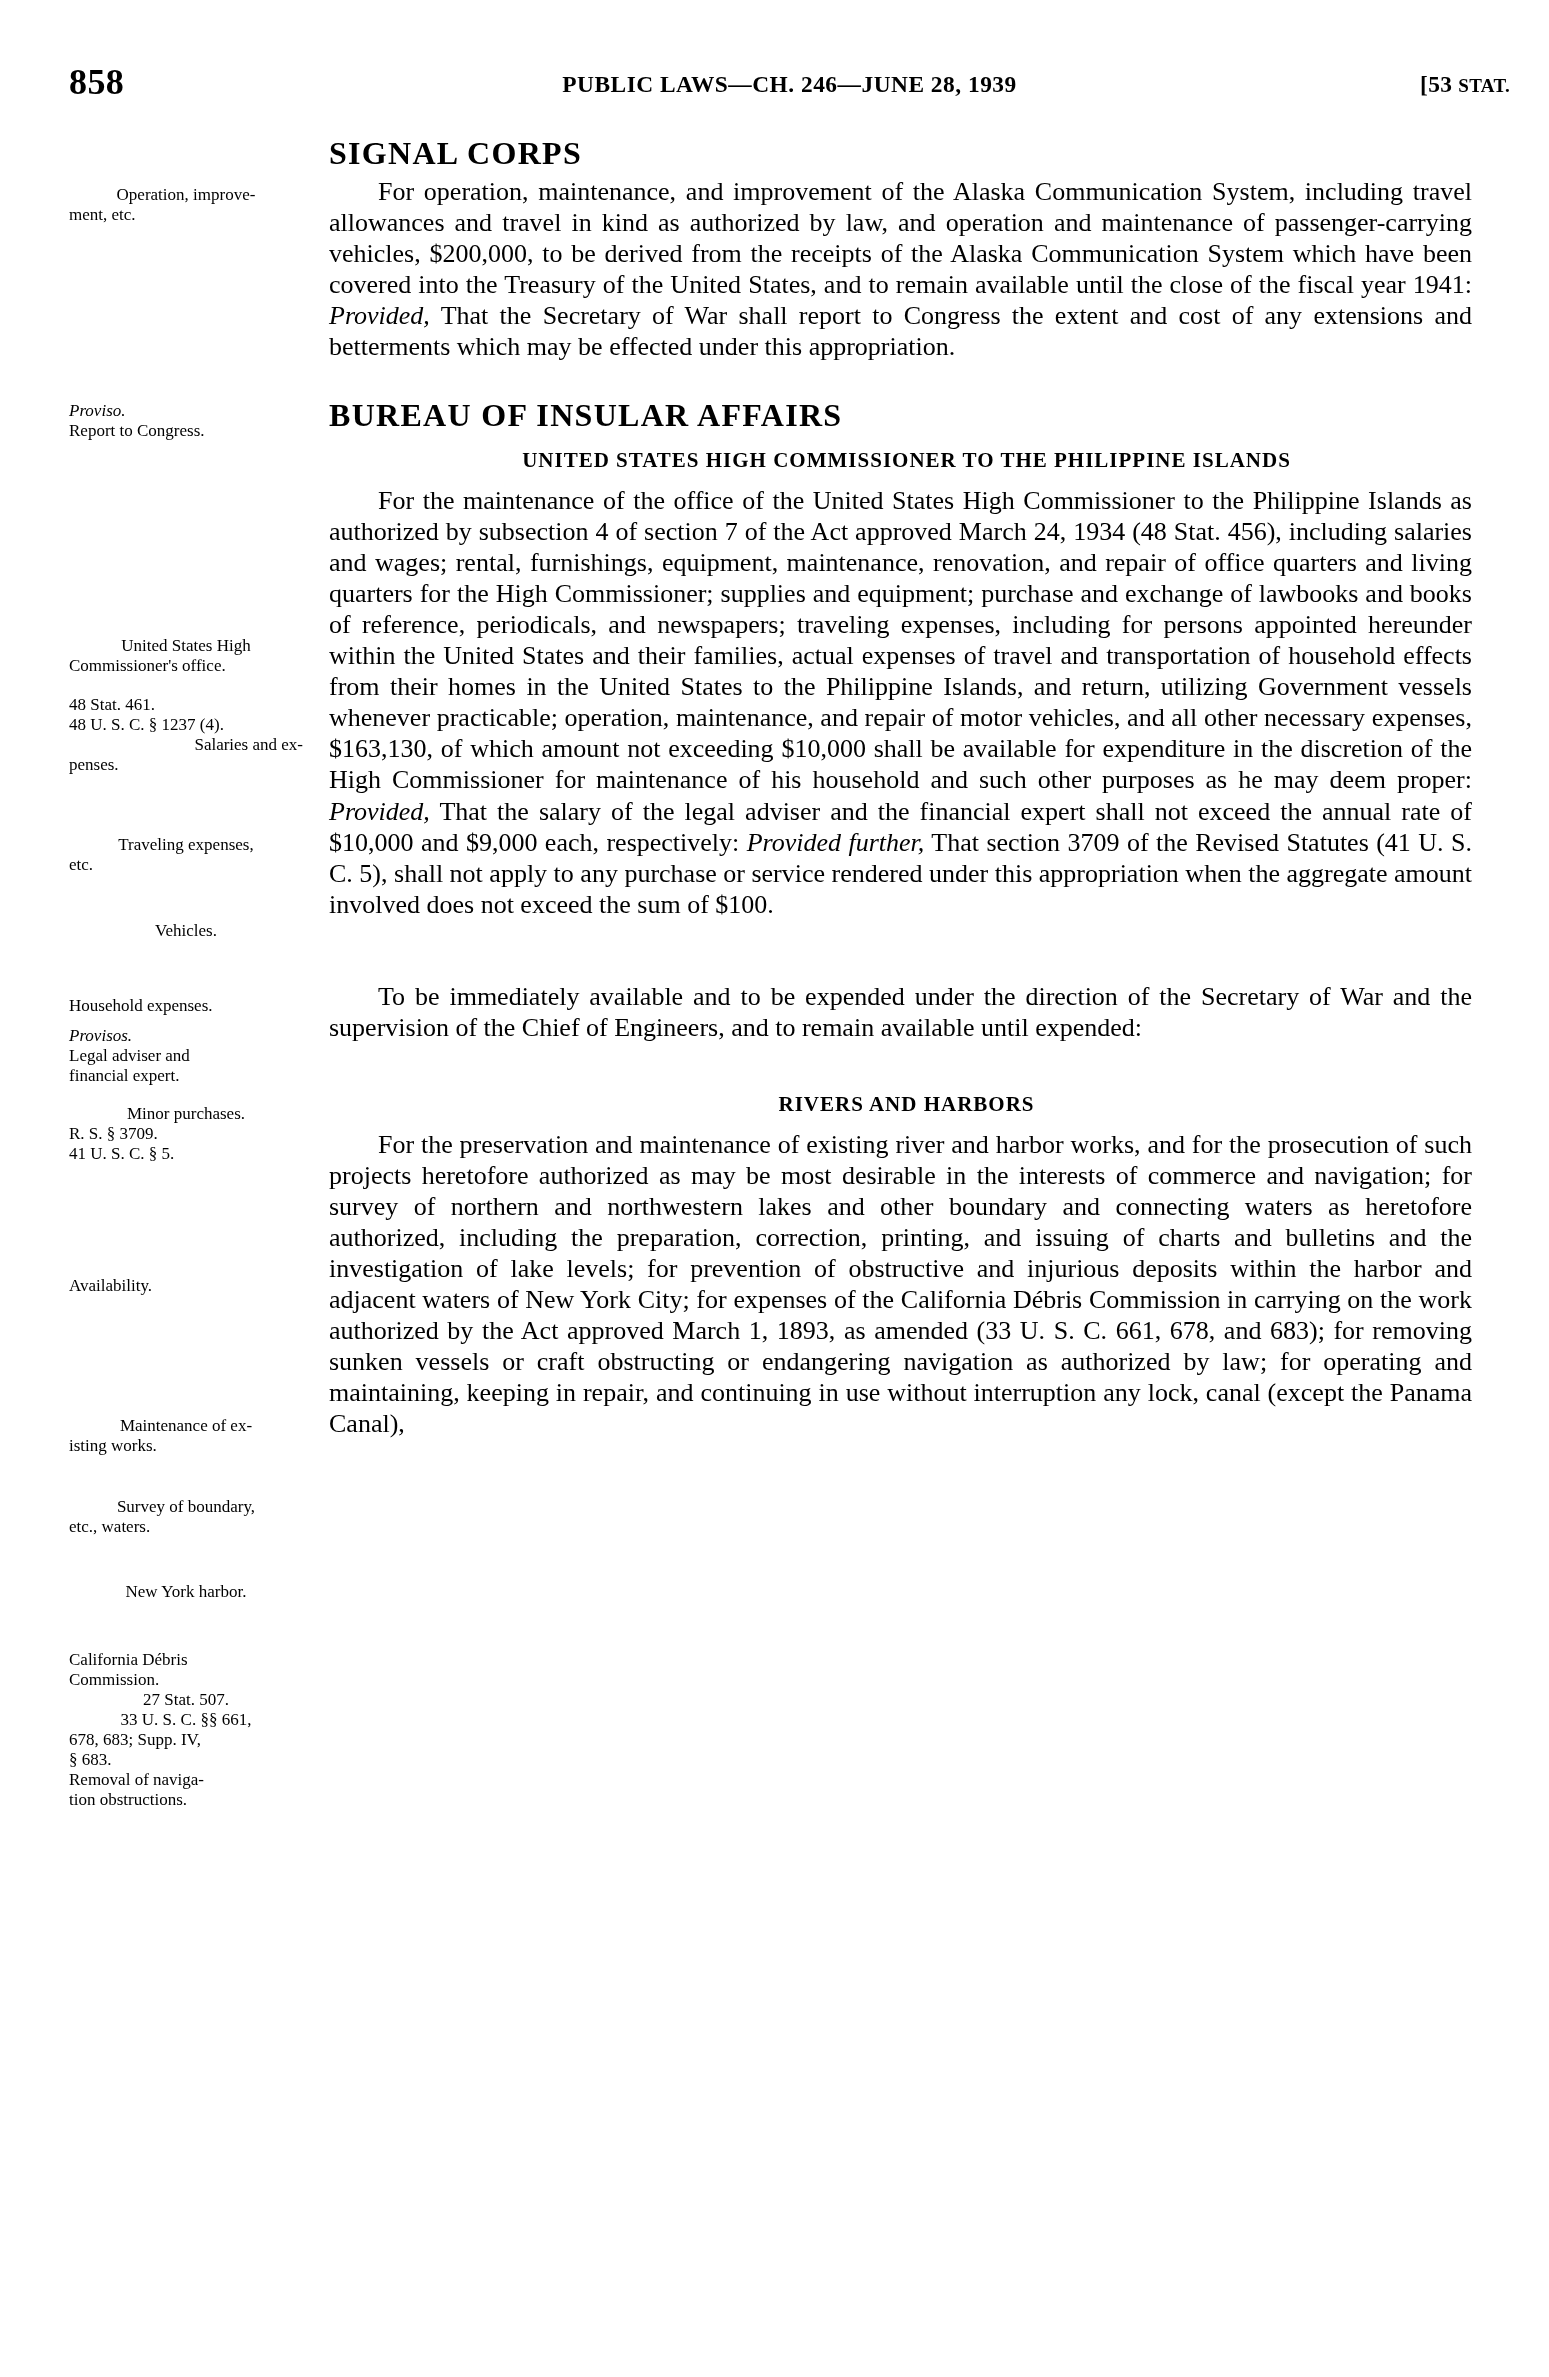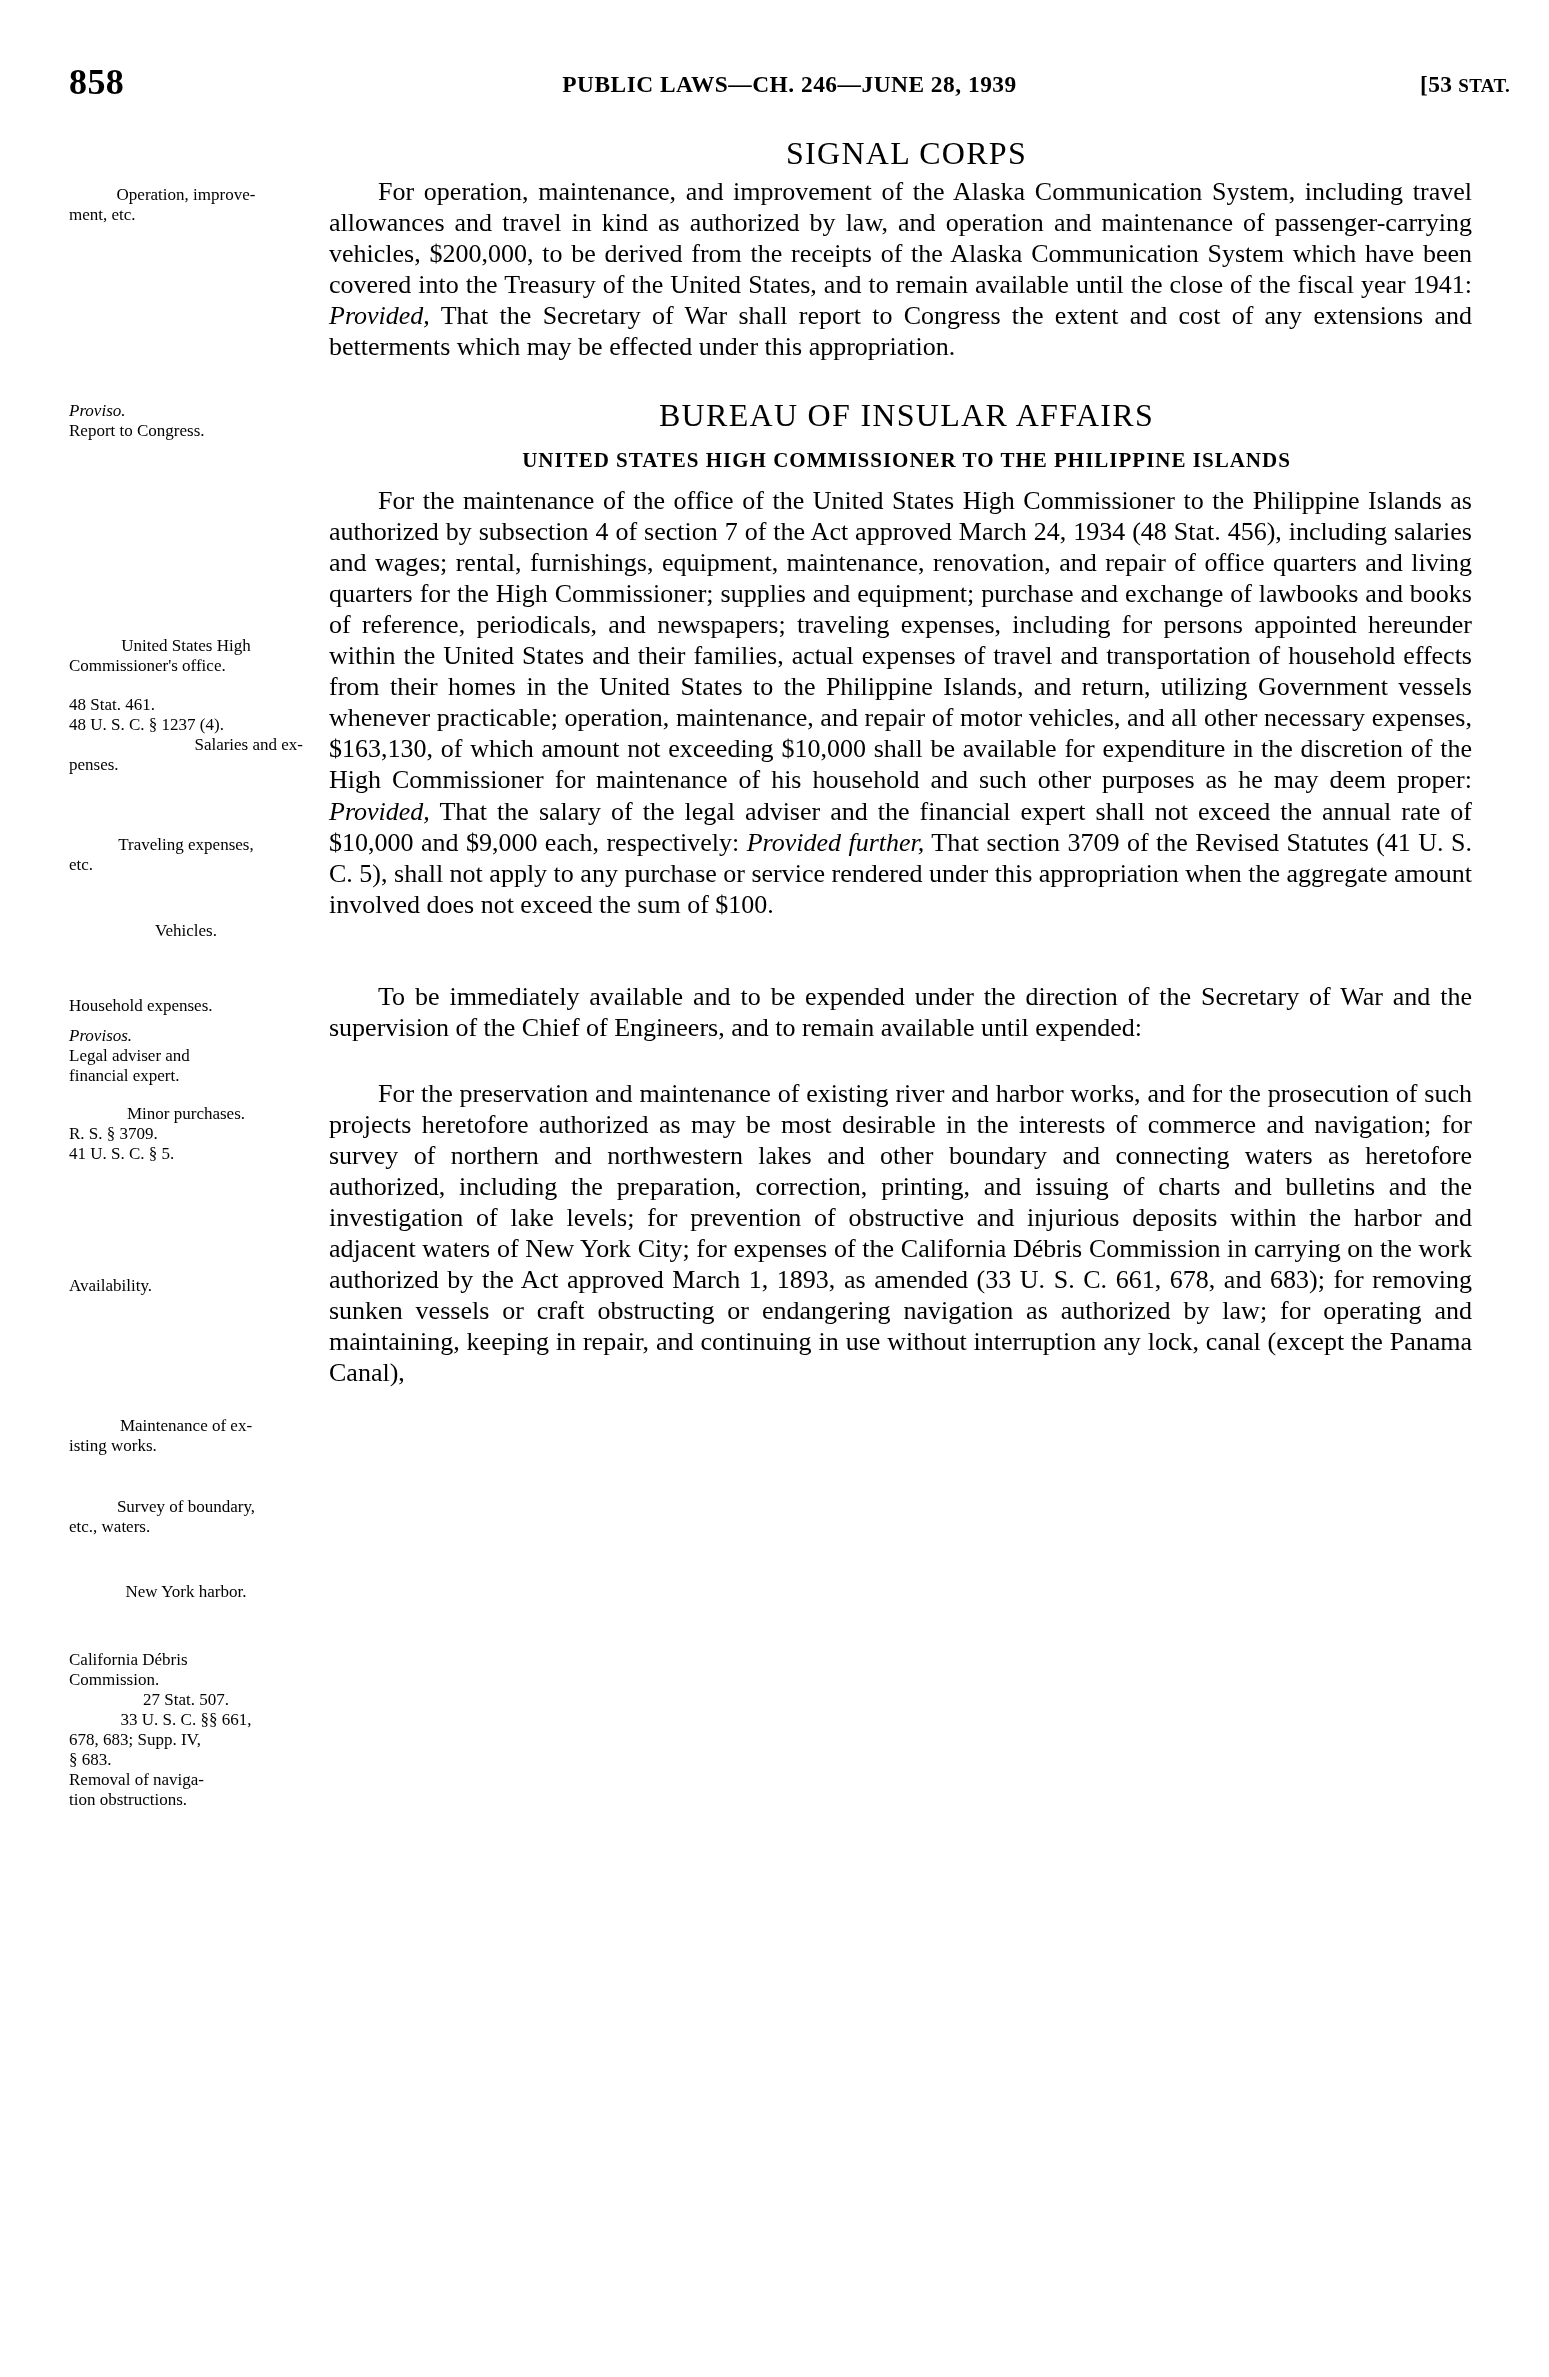--- a/index.html
+++ b/index.html
@@ -85,22 +85,22 @@
     line-height: 1.18;
   }
   .mnote i { font-style: italic; }
   .mnote .ctr { text-align: center; }
   .main {
     margin-left: 260px;
     width: 1155px;
   }
   h1.centerhead {
     font-size: 32px;
-    font-weight: normal;
-    text-align: center;
+    font-weight: bold;
+    text-align: left;
     margin: 0 0 3.5px 0;
     letter-spacing: 1.3px;
   }
   h2.subhead {
     font-size: 21px;
     font-weight: bold;
     text-align: center;
     margin: 14px 0 12px 0;
     letter-spacing: 1px;
   }
@@ -223,20 +223,21 @@
         <h2 class="subhead">UNITED STATES HIGH COMMISSIONER TO THE PHILIPPINE ISLANDS</h2>
         <p class="body">For the maintenance of the office of the United States High Commissioner to the Philippine Islands as authorized by subsection 4 of section 7 of the Act approved March 24, 1934 (48 Stat. 456), including salaries and wages; rental, furnishings, equipment, maintenance, renovation, and repair of office quarters and living quarters for the High Commissioner; supplies and equipment; purchase and exchange of lawbooks and books of reference, periodicals, and newspapers; traveling expenses, including for persons appointed hereunder within the United States and their families, actual expenses of travel and transportation of household effects from their homes in the United States to the Philippine Islands, and return, utilizing Government vessels whenever practicable; operation, maintenance, and repair of motor vehicles, and all other necessary expenses, $163,130, of which amount not exceeding $10,000 shall be available for expenditure in the discretion of the High Commissioner for maintenance of his household and such other purposes as he may deem proper: <i>Provided,</i> That the salary of the legal adviser and the financial expert shall not exceed the annual rate of $10,000 and $9,000 each, respectively: <i>Provided further,</i> That section 3709 of the Revised Statutes (41 U. S. C. 5), shall not apply to any purchase or service rendered under this appropriation when the aggregate amount involved does not exceed the sum of $100.</p>
 
         <div class="gap-md"></div>
 
         <div class="spacer-head"></div>
         <p class="body">To be immediately available and to be expended under the direction of the Secretary of War and the supervision of the Chief of Engineers, and to remain available until expended:</p>
 
         <div class="gap-md"></div>
 
+        <h2 class="subhead">RIVERS AND HARBORS</h2>
         <p class="body">For the preservation and maintenance of existing river and harbor works, and for the prosecution of such projects heretofore authorized as may be most desirable in the interests of commerce and navigation; for survey of northern and northwestern lakes and other boundary and connecting waters as heretofore authorized, including the preparation, correction, printing, and issuing of charts and bulletins and the investigation of lake levels; for prevention of obstructive and injurious deposits within the harbor and adjacent waters of New York City; for expenses of the California Débris Commission in carrying on the work authorized by the Act approved March 1, 1893, as amended (33 U. S. C. 661, 678, and 683); for removing sunken vessels or craft obstructing or endangering navigation as authorized by law; for operating and maintaining, keeping in repair, and continuing in use without interruption any lock, canal (except the Panama Canal),</p>
 
       </div>
 
     </div>
   </div>
 </div>
 
 
 </body></html>

